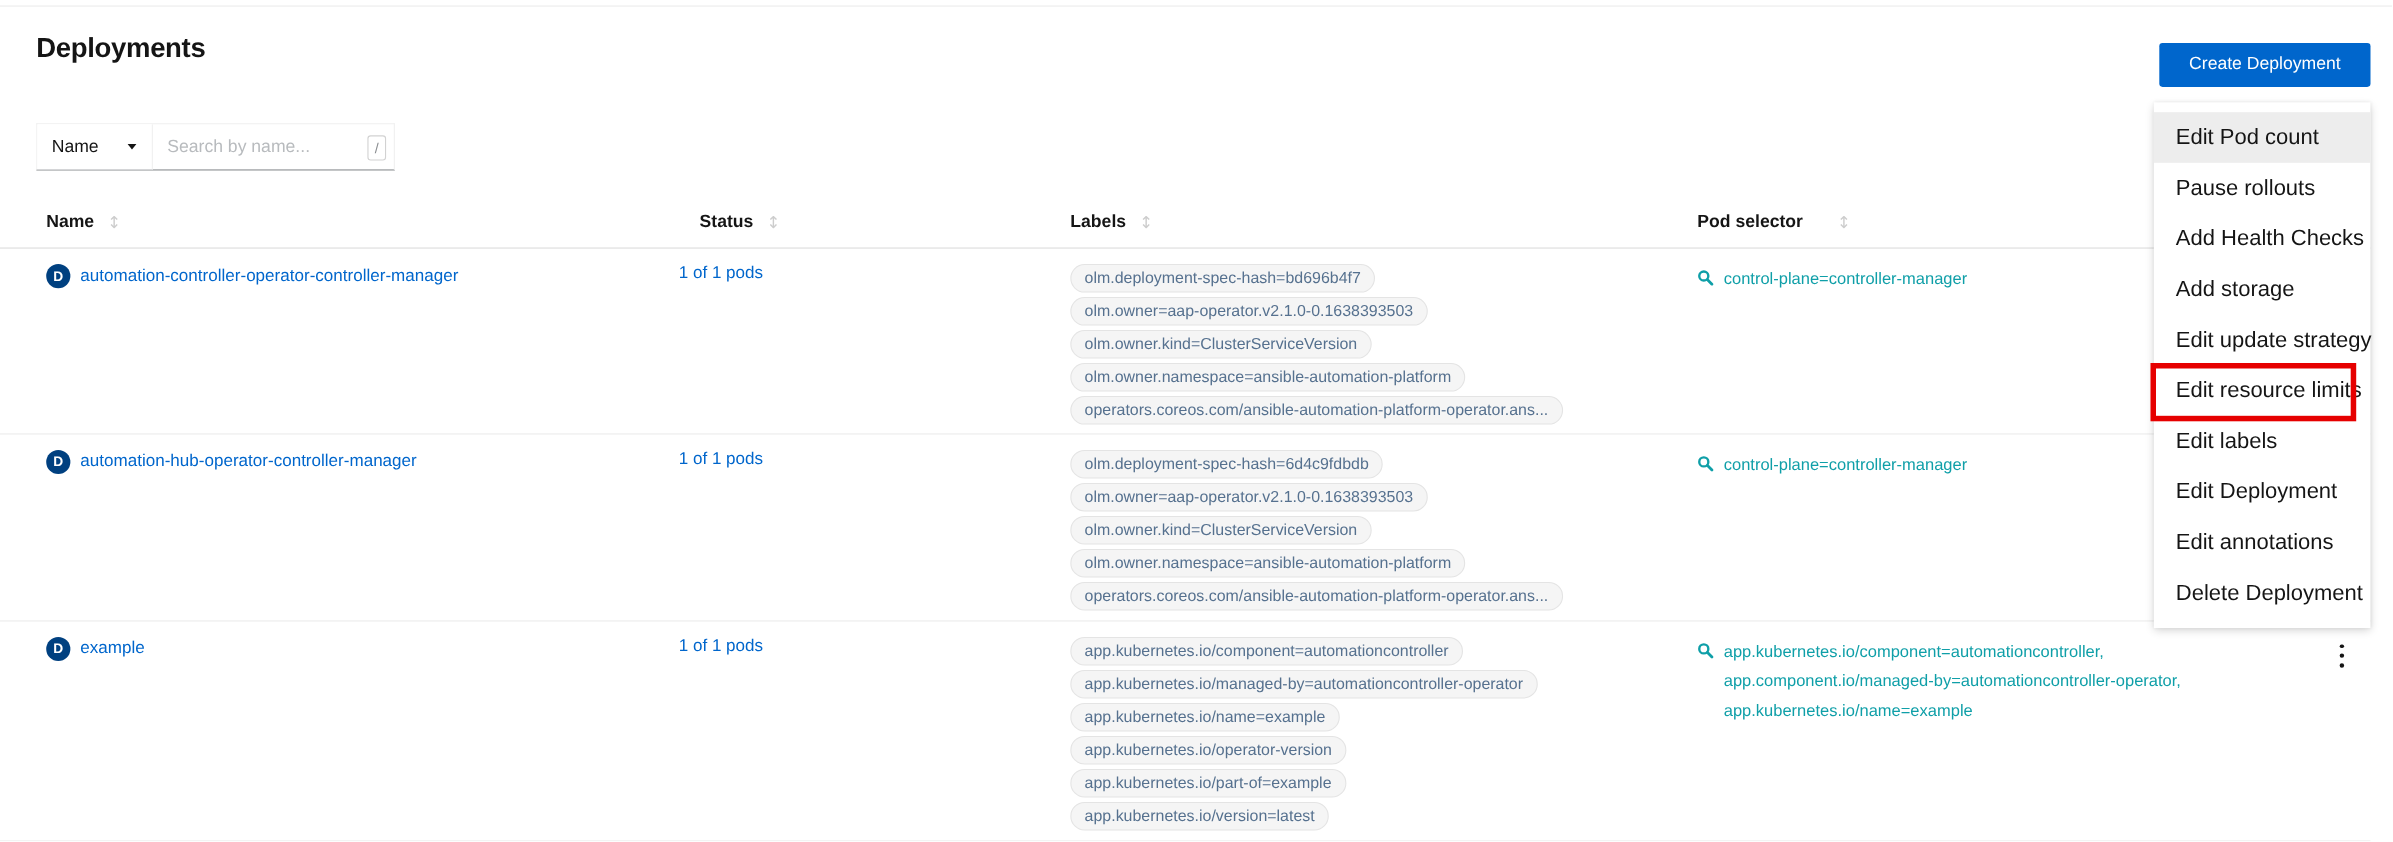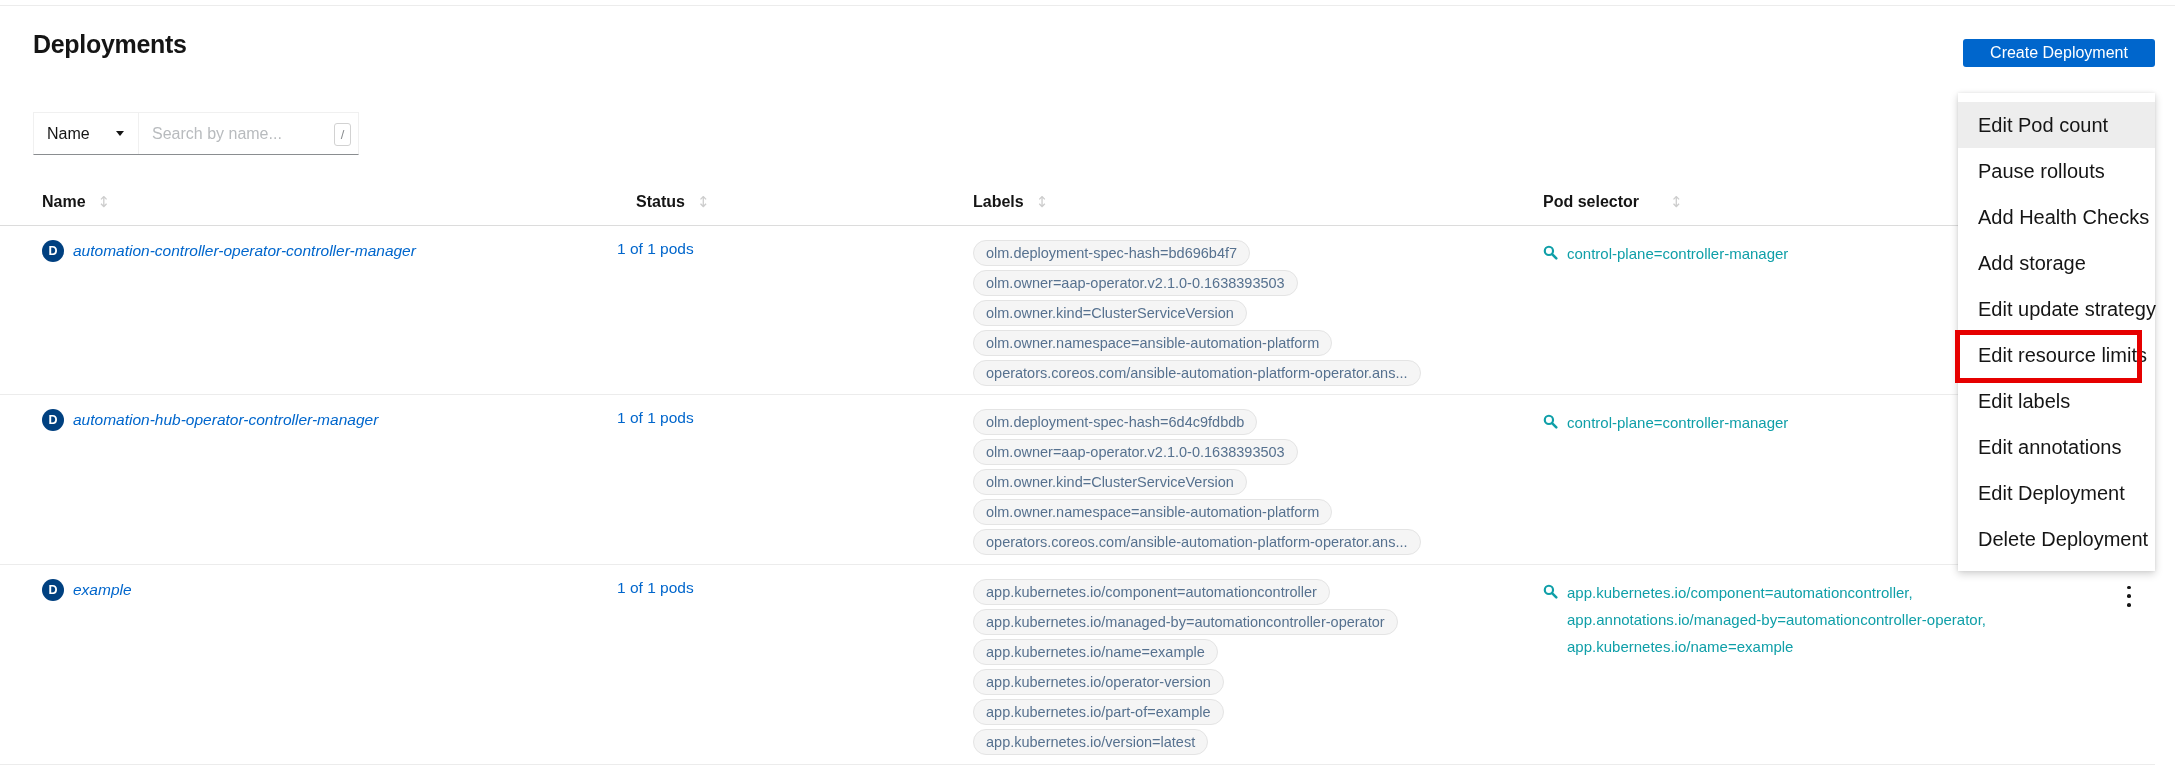--- a/index.html
+++ b/index.html
@@ -6,21 +6,21 @@
   #app{
     position:relative;width:2175px;height:765px;overflow:hidden;background:#fff;
     font-family:"Liberation Sans", sans-serif;color:#151515;
   }
   .top-rule{position:absolute;left:0;top:5px;width:2175px;height:1px;background:#ececec;}
   .page-title{
     position:absolute;left:33px;top:30px;margin:0;
     font-size:25px;font-weight:600;letter-spacing:-0.3px;color:#151515;
   }
   .create-btn{
-    position:absolute;left:1963px;top:39px;width:192px;height:28px;
+    position:absolute;left:1963px;top:39px;width:192px;height:40px;
     background:var(--accent,#0066cc);color:#fff;border:none;border-radius:3px;
     font-family:inherit;font-size:16px;cursor:pointer;
   }
   
   .toolbar{
     position:absolute;left:33px;top:112px;height:43px;display:flex;
     border:1px solid #f0f0f0;border-bottom:1px solid #8a8d90;box-sizing:border-box;background:#fff;
   }
   .filter-toggle{
     width:105px;display:flex;align-items:center;justify-content:space-between;
@@ -44,21 +44,21 @@
   .th{position:absolute;top:13px;display:flex;align-items:center;font-size:16px;font-weight:700;cursor:pointer;}
   .sort{font-family:"DejaVu Sans", sans-serif;color:#cdcdcd;font-size:15px;margin-left:12px;font-weight:400;}
   .trow{position:absolute;left:0;width:2155px;border-bottom:1px solid #ececec;box-sizing:border-box;}
   .cell{position:absolute;top:14px;}
   .cell-name{display:flex;align-items:center;}
   .badge{
     width:22px;height:22px;border-radius:50%;background:var(--badge-bg,#004080);
     color:#fff;font-size:12.5px;font-weight:700;line-height:22px;text-align:center;flex:0 0 22px;
   }
   a.link{color:var(--link,#0066cc);text-decoration:none;font-size:15.5px;cursor:pointer;}
-  .cell-name a.link{margin-left:9px;font-style:italic;}
+  .cell-name a.link{margin-left:9px;}
   .labels-list{display:flex;flex-direction:column;align-items:flex-start;}
   .chip{
     height:26px;line-height:24px;box-sizing:border-box;margin-bottom:4px;
     padding:0 12px;border-radius:13px;background:#f5f5f5;border:1px solid #e4e4e4;
     font-size:14.5px;color:#56718f;cursor:pointer;white-space:nowrap;
   }
   .cell-pods{color:var(--pod-link,#0f9fa8);}
   .pod-icon{position:absolute;left:0;top:5px;}
   .pod-lines{margin-left:24px;}
   .pod-line{font-size:15px;line-height:27px;color:var(--pod-link,#0f9fa8);cursor:pointer;white-space:nowrap;}
@@ -177,38 +177,38 @@
           <span class="chip">app.kubernetes.io/part-of=example</span>
           <span class="chip">app.kubernetes.io/version=latest</span>
         </div>
         <div class="cell cell-pods" style="left: 1543px;">
           <span class="pod-icon"><svg viewBox="0 0 16 16" width="15" height="15" aria-hidden="true">
               <circle cx="6.3" cy="6.3" r="4.4" fill="none" stroke="currentColor" stroke-width="2.3"></circle>
               <line x1="9.9" y1="9.9" x2="14.2" y2="14.2" stroke="currentColor" stroke-width="2.7" stroke-linecap="round"></line>
             </svg></span>
           <div class="pod-lines">
             <div class="pod-line">app.kubernetes.io/component=automationcontroller,</div>
-            <div class="pod-line">app.annotations.io/managed-by=automationcontroller-operator,</div>
+            <div class="pod-line">app.component.io/managed-by=automationcontroller-operator,</div>
             <div class="pod-line">app.kubernetes.io/name=example</div>
           </div>
         </div>
         <div class="kebab">
           <i></i>
           <i></i>
           <i></i>
         </div>
       </div>
     </div>
 
   <div class="menu" id="menu">
       <div class="menu-item hovered">Edit Pod count</div>
       <div class="menu-item">Pause rollouts</div>
       <div class="menu-item">Add Health Checks</div>
       <div class="menu-item">Add storage</div>
       <div class="menu-item">Edit update strategy</div>
       <div class="menu-item">Edit resource limits</div>
       <div class="menu-item">Edit labels</div>
+      <div class="menu-item">Edit Deployment</div>
       <div class="menu-item">Edit annotations</div>
-      <div class="menu-item">Edit Deployment</div>
       <div class="menu-item">Delete Deployment</div>
     </div>
   <div class="red-box"></div>
 </div>
 
 </body></html>

